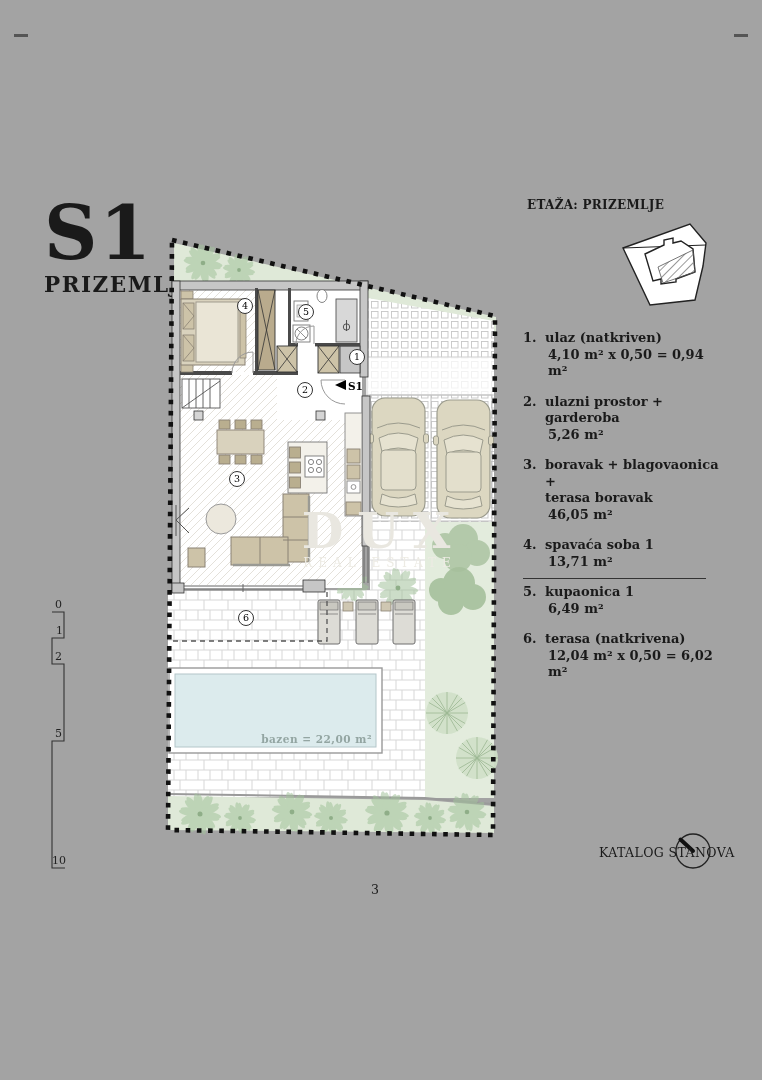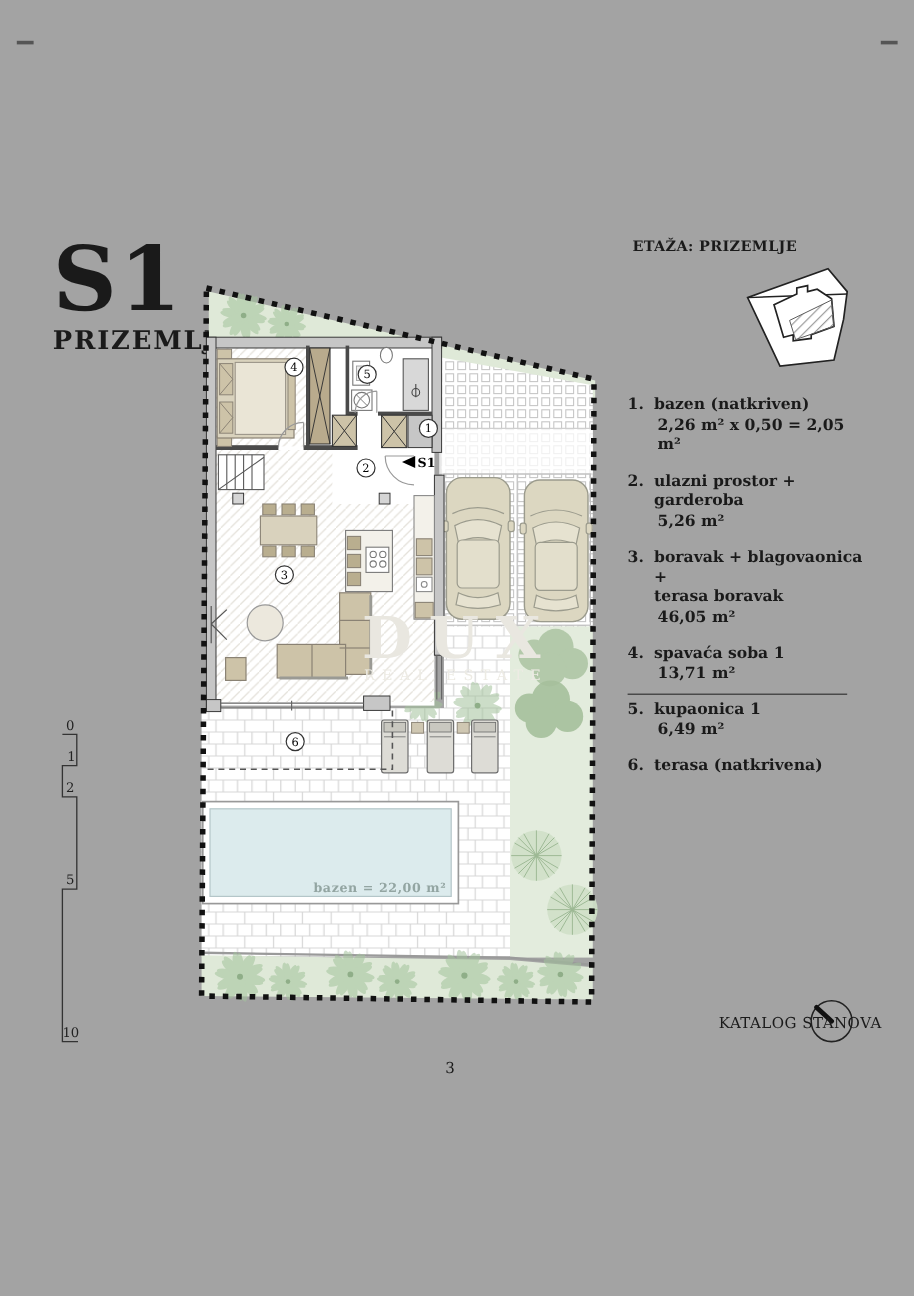--- a/index.html
+++ b/index.html
@@ -53,23 +53,23 @@
       <path d="M11,32 L94,29" stroke-width="1.2"></path>
       <path d="M33,38 L52,29 L52,24 L61,22 L61,27 L69,25 L81,33 L83,56 L64,63 L64,66 L49,68 L49,63 L41,65 Z" fill="#fff"></path>
       <polygon points="46,51 81,34 83,56 51,67" fill="url(#hatch6)" stroke="#555" stroke-width="0.8"></polygon>
     </g>
   </svg>
 
   <div class="abs legend">
     <div class="leg-item">
       <div class="leg-num">1.</div>
       <div>
-          <div>bazen (natkriven)</div>
-
-           <div class="leg-area">2,26 m² x 0,50 = 2,05 m²</div>
+          <div>ulaz (natkriven)</div>
+
+           <div class="leg-area">4,10 m² x 0,50 = 0,94 m²</div>
         </div>
     </div>
     <div class="leg-item">
       <div class="leg-num">2.</div>
       <div>
           <div>ulazni prostor + garderoba</div>
 
            <div class="leg-area">5,26 m²</div>
         </div>
     </div>
@@ -95,20 +95,21 @@
           <div>kupaonica 1</div>
 
            <div class="leg-area">6,49 m²</div>
         </div>
     </div>
     <div class="leg-item">
       <div class="leg-num">6.</div>
       <div>
           <div>terasa (natkrivena)</div>
 
+           <div class="leg-area">12,04 m² x 0,50 = 6,02 m²</div>
         </div>
     </div>
   </div>
   <div class="abs separator"></div>
 
   <svg class="abs" style="left:40px;top:594px;" width="40" height="286" viewBox="40 594 40 286">
     <g stroke="#333" stroke-width="1.1" fill="none">
       <path d="M52,612 H64 V638 H52 V664 H64 V741 H52 V868 H65"></path>
     </g>
     <g font-size="11" fill="#222" class="sans" font-family="DejaVu Sans Mono, monospace">

